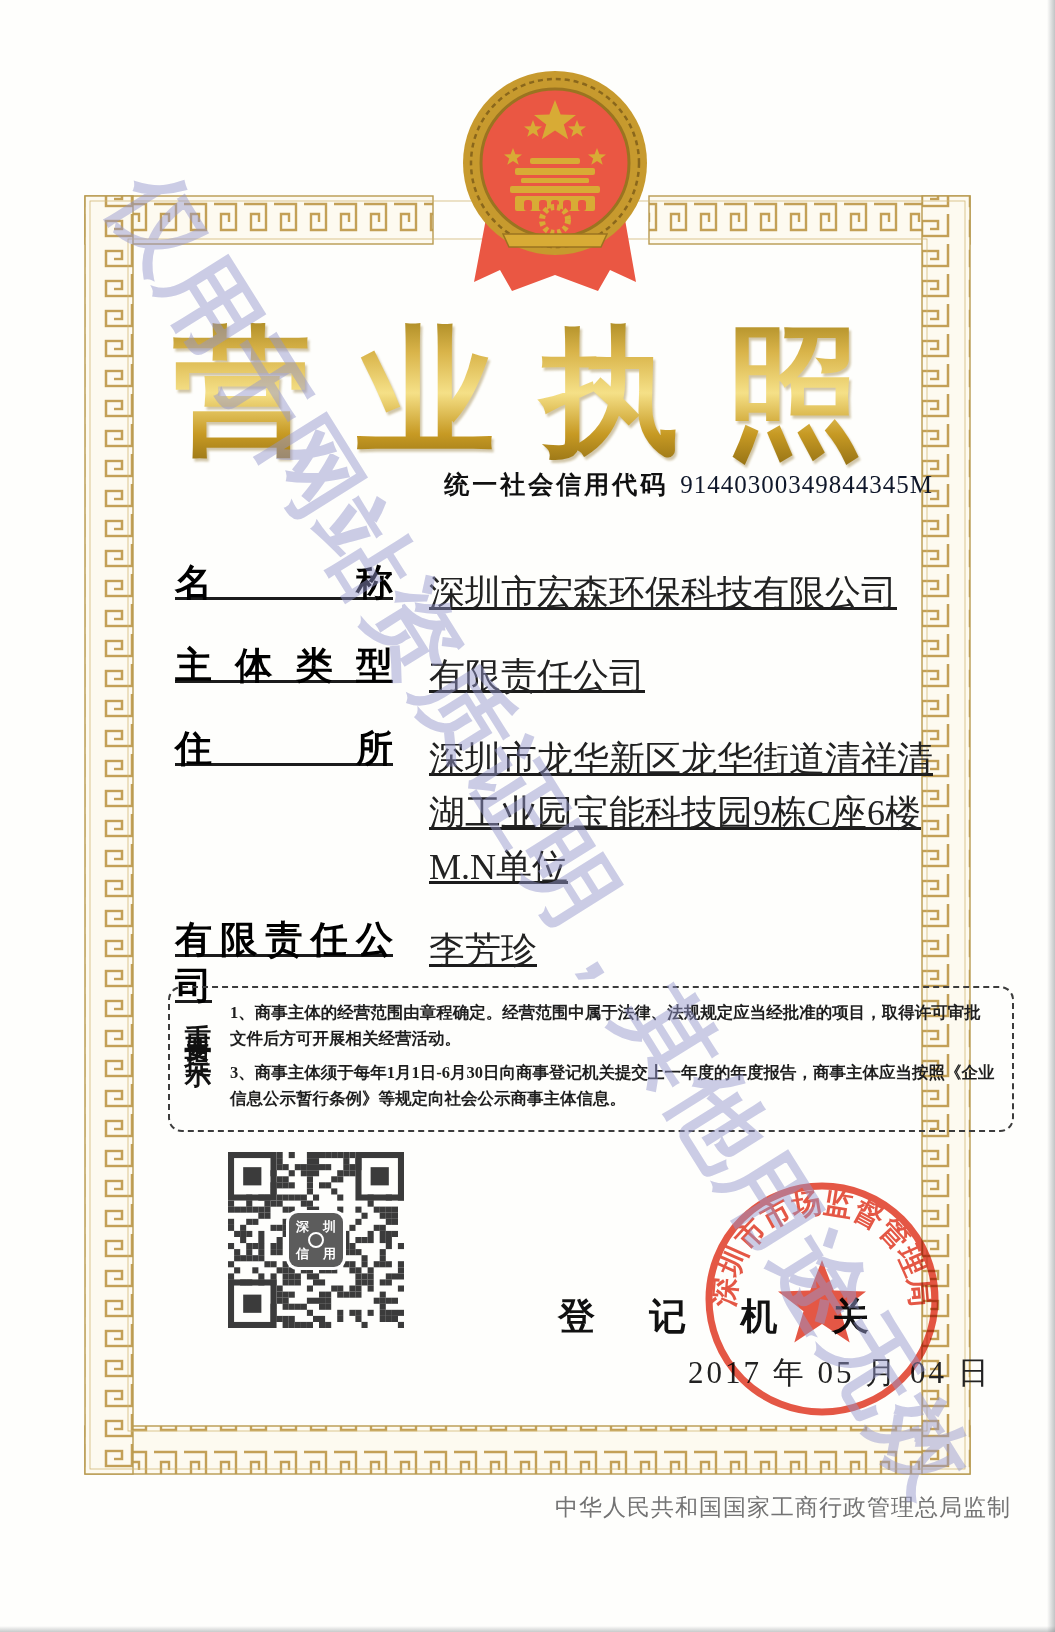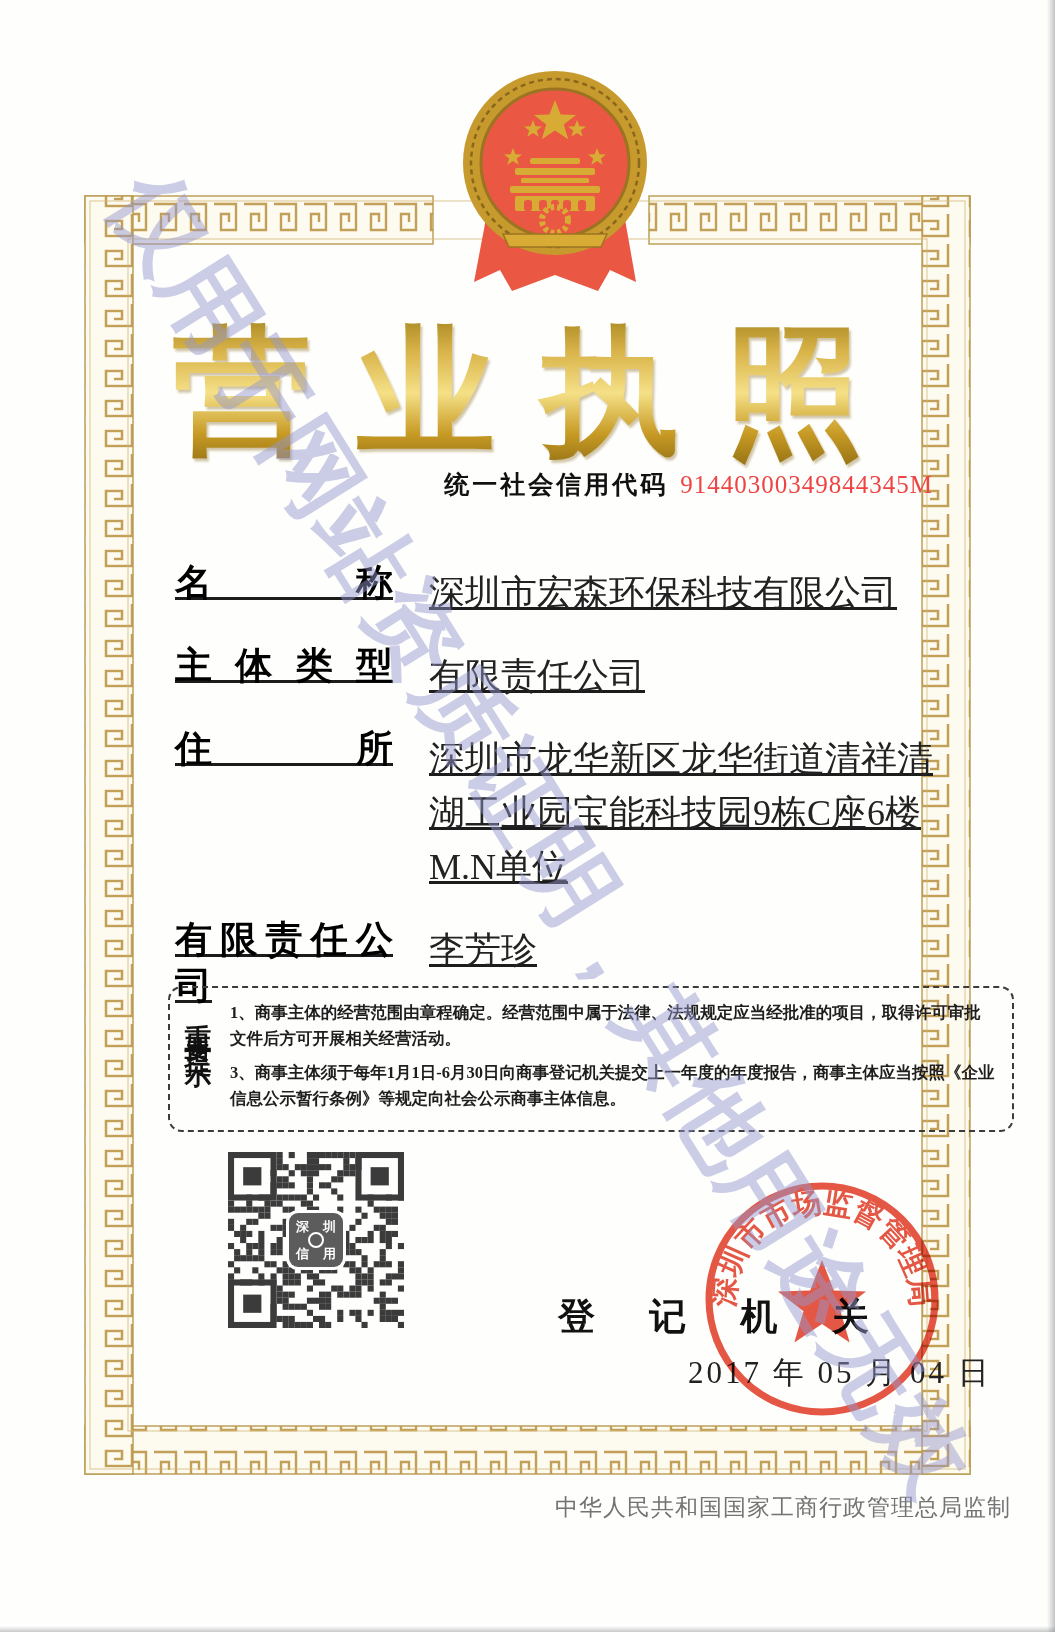--- a/index.html
+++ b/index.html
@@ -20,21 +20,21 @@
   
   .title{position:absolute;left:85px;top:300px;width:882px;text-align:center;z-index:4;
     font-size:138px;font-weight:bold;letter-spacing:46px;padding-left:30px;box-sizing:border-box;
     font-family:"Liberation Sans",sans-serif;
     background:linear-gradient(180deg,#9a7a14 2%,#d9b44a 28%,#f5e087 50%,#c79a24 72%,#7e5f0d 98%);
     -webkit-background-clip:text;background-clip:text;color:transparent;
     filter:drop-shadow(2px 3px 1px rgba(125,95,15,.35));}
   
   .credit{position:absolute;top:468px;right:122px;display:flex;align-items:baseline;gap:12px;z-index:4;}
   .credit-label{font-family:"Liberation Sans",sans-serif;font-weight:bold;font-size:25px;letter-spacing:3px;color:#111;}
-  .credit-code{font-size:25px;letter-spacing:1px;color:#ef4444;}
+  .credit-code{font-size:25px;letter-spacing:1px;color:#0f172a;}
   
   .fields{position:absolute;left:175px;top:560px;width:760px;z-index:4;}
   .f-row{display:flex;align-items:flex-start;margin-bottom:23px;text-decoration:underline;}
   .f-label{width:218px;min-width:218px;text-align:justify;text-align-last:justify;
     font-family:"Liberation Sans",sans-serif;font-weight:bold;font-size:37px;line-height:1.25;color:#000;}
   .f-value{margin-left:36px;width:520px;font-size:36px;line-height:1.5;padding-top:6px;
     word-break:break-all;color:#222;}
   
   .notice{position:absolute;left:168px;top:986px;width:846px;box-sizing:border-box;z-index:4;
     border:2.5px dashed #3c3c3c;border-radius:14px;padding:12px 16px 10px 10px;display:flex;gap:14px;}

